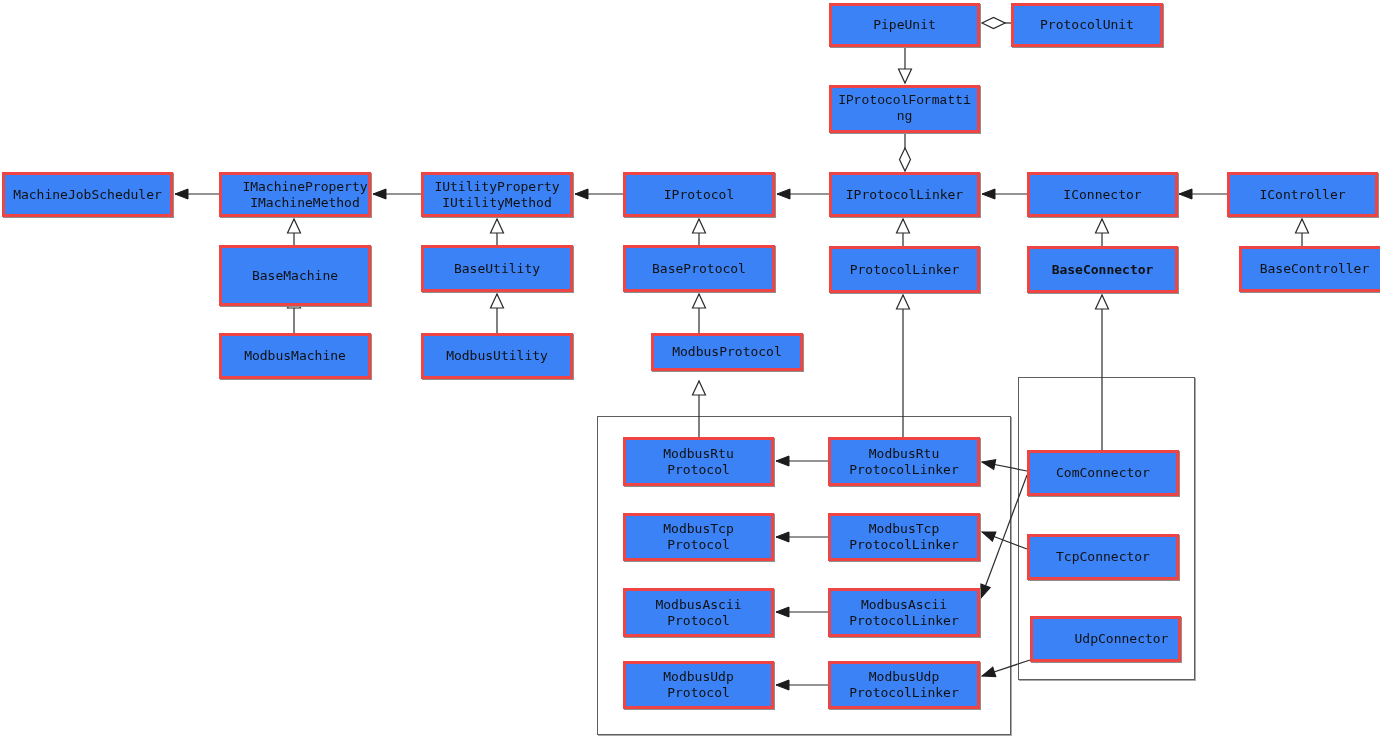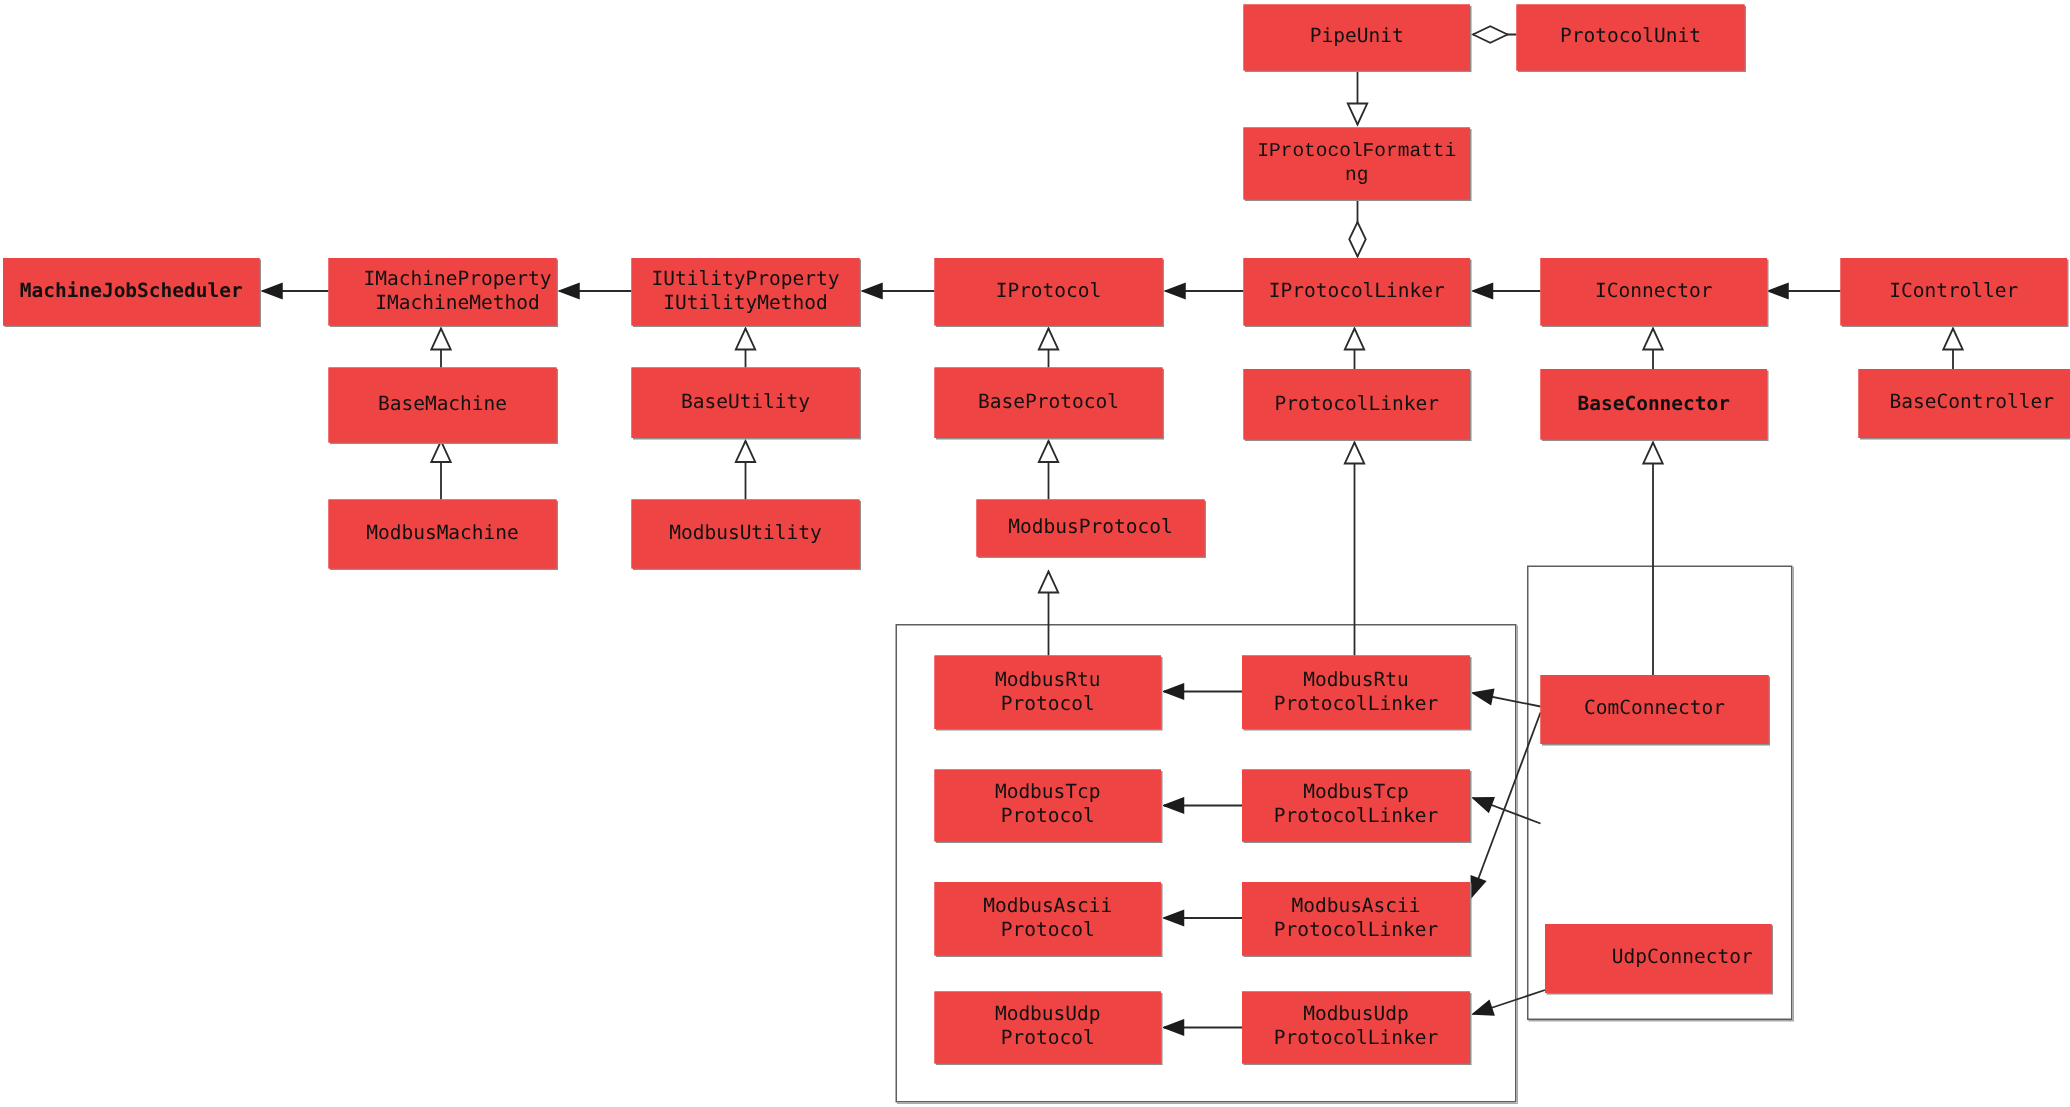--- a/index.html
+++ b/index.html
@@ -7,21 +7,21 @@
     position:relative;width:1380px;height:738px;background:#ffffff;overflow:hidden;
     font-family:"DejaVu Sans Mono","Liberation Mono",monospace;
   }
   .group{
     position:absolute;border:1px solid #5e5e5e;box-shadow:1px 1px 0 #a9a9a9;
     box-sizing:border-box;z-index:1;background:transparent;
   }
   #edge-layer{position:absolute;left:0;top:0;z-index:2;}
   .edge{fill:none;stroke:#2b2b2b;stroke-width:1.2;}
   .node{
-    position:absolute;background:#ef4444;border:1px solid #ef4444;
+    position:absolute;background:#3b82f6;border:3px solid #ef4444;
     box-shadow:1px 1px 0 #8f8f8f;box-sizing:border-box;
     display:flex;flex-direction:column;align-items:center;justify-content:center;
     font-size:13px;line-height:16px;color:#111111;text-align:center;z-index:3;
     white-space:nowrap;
   }
 </style>
 </head>
 <body>
 
 <div id="canvas">
@@ -75,21 +75,21 @@
 <div class="node" style="left: 829px; top: 3px; width: 151px; height: 44px;">
       <div>PipeUnit</div>
     </div>
     <div class="node" style="left: 1011px; top: 3px; width: 152px; height: 44px;">
       <div>ProtocolUnit</div>
     </div>
     <div class="node" style="left: 829px; top: 85px; width: 151px; height: 48px; font-family: Liberation Mono, monospace;">
       <div>IProtocolFormatti</div>
       <div>ng</div>
     </div>
-    <div class="node" style="left: 2px; top: 172px; width: 171px; height: 45px; font-weight: bold;">
+    <div class="node" style="left: 2px; top: 172px; width: 171px; height: 45px;">
       <div>MachineJobScheduler</div>
     </div>
     <div class="node" style="left: 219px; top: 172px; width: 152px; height: 45px; padding-left: 20px;">
       <div>IMachineProperty</div>
       <div>IMachineMethod</div>
     </div>
     <div class="node" style="left: 421px; top: 172px; width: 152px; height: 45px;">
       <div>IUtilityProperty</div>
       <div>IUtilityMethod</div>
     </div>
@@ -98,21 +98,21 @@
     </div>
     <div class="node" style="left: 829px; top: 172px; width: 151px; height: 45px;">
       <div>IProtocolLinker</div>
     </div>
     <div class="node" style="left: 1027px; top: 172px; width: 151px; height: 45px;">
       <div>IConnector</div>
     </div>
     <div class="node" style="left: 1227px; top: 172px; width: 151px; height: 45px;">
       <div>IController</div>
     </div>
-    <div class="node" style="left: 219px; top: 245px; width: 152px; height: 50px;">
+    <div class="node" style="left: 219px; top: 245px; width: 152px; height: 61px;">
       <div>BaseMachine</div>
     </div>
     <div class="node" style="left: 421px; top: 245px; width: 152px; height: 47px;">
       <div>BaseUtility</div>
     </div>
     <div class="node" style="left: 623px; top: 245px; width: 152px; height: 47px;">
       <div>BaseProtocol</div>
     </div>
     <div class="node" style="left: 829px; top: 246px; width: 151px; height: 47px;">
       <div>ProtocolLinker</div>
@@ -160,16 +160,19 @@
       <div>ModbusUdp</div>
       <div>Protocol</div>
     </div>
     <div class="node" style="left: 828px; top: 661px; width: 152px; height: 48px;">
       <div>ModbusUdp</div>
       <div>ProtocolLinker</div>
     </div>
     <div class="node" style="left: 1027px; top: 450px; width: 152px; height: 46px;">
       <div>ComConnector</div>
     </div>
+    <div class="node" style="left: 1027px; top: 534px; width: 152px; height: 46px;">
+      <div>TcpConnector</div>
+    </div>
     <div class="node" style="left: 1030px; top: 616px; width: 151px; height: 46px; padding-left: 32px;">
       <div>UdpConnector</div>
     </div>
   </div>
 
 </body></html>

